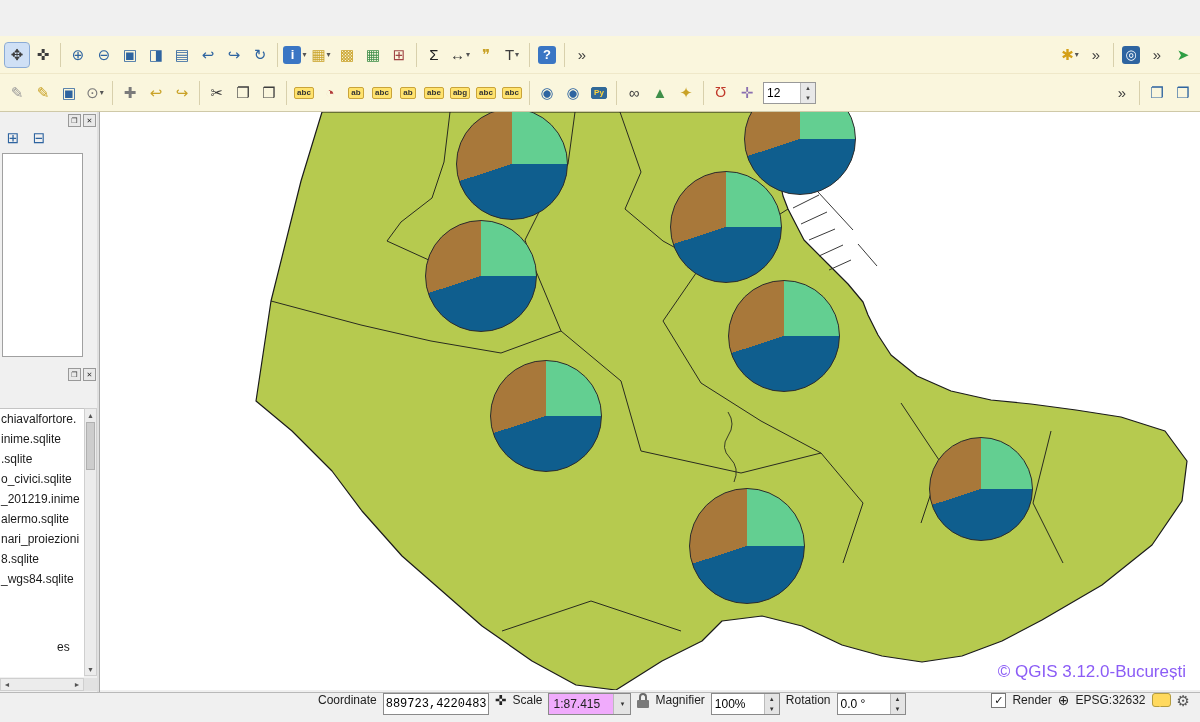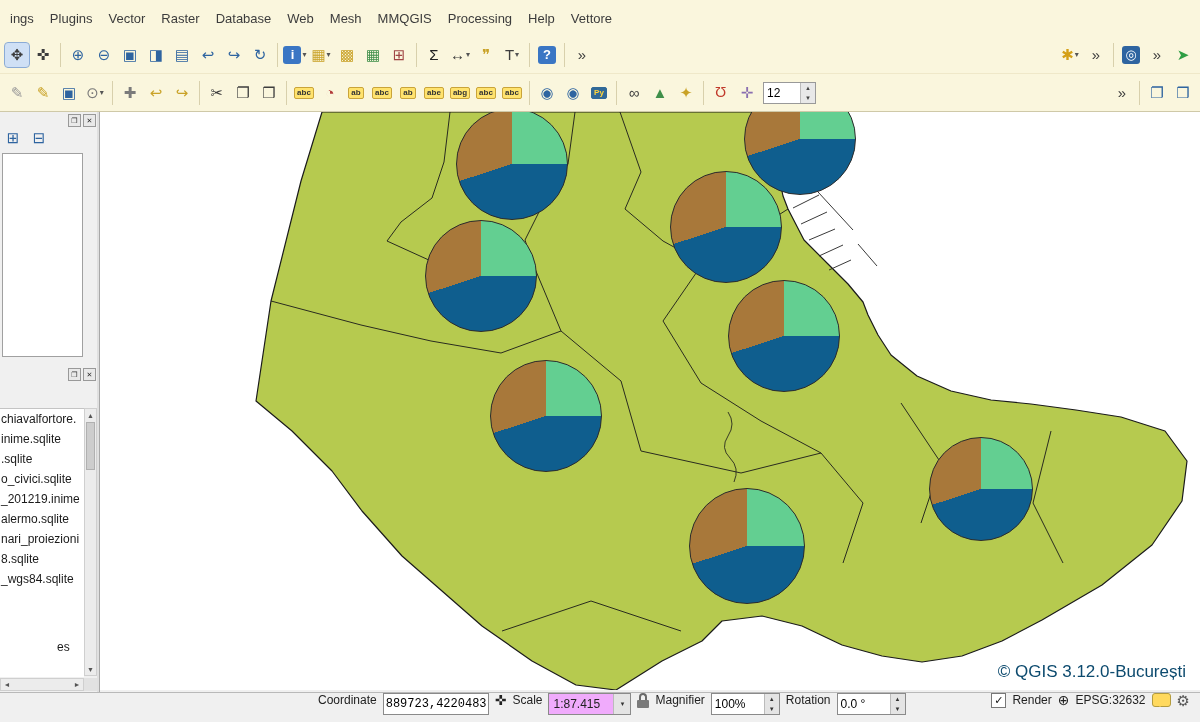--- a/index.html
+++ b/index.html
@@ -55,21 +55,21 @@
   .vs-thumb{position:absolute;top:13px;left:1px;right:1px;height:46px;background:#cdcdcd;border:1px solid #b0b0b0;}
   .hscroll{position:absolute;left:0;bottom:1px;width:84px;height:13px;background:#ececec;border:1px solid #cfcfcf;
            box-sizing:border-box;display:flex;justify-content:space-between;align-items:center;}
   .hs-btn{width:12px;font-size:7px;display:flex;align-items:center;justify-content:center;color:#555;}
   .hcorner{position:absolute;left:84px;bottom:1px;width:13px;height:13px;background:#e2e2e2;}
 
   
   .canvas{position:absolute;left:100px;top:112px;width:1100px;height:578px;background:#fff;overflow:hidden;}
   .canvas svg{position:absolute;left:0;top:0;}
   .pie{position:absolute;border-radius:50%;border:1px solid #2b2b2b;box-sizing:border-box;}
-  .copyright{position:absolute;right:14px;bottom:8px;font-size:17px;color:#0c4a6e;}
+  .copyright{position:absolute;right:14px;bottom:8px;font-size:17px;color:#8b5cf6;}
 
   
   .statusbar{position:absolute;left:0;top:692px;width:100%;height:30px;background:#f0f0f0;
              border-top:1px solid #b9b9b9;display:flex;align-items:flex-start;gap:6px;
              padding:0 10px 0 318px;box-sizing:border-box;font-size:12px;color:#222;}
   .sb-label{white-space:nowrap;}
   .sb-input{height:18px;border:1px solid #8a8a8a;background:#fff;font-size:12px;text-align:center;font-family:inherit;outline:none;}
   .coord{width:100px;font-family:Liberation Mono, monospace;}
   .combo{display:flex;align-items:center;height:20px;border:1px solid #8a8a8a;background:#f0abfc;}
   .combo-val{padding:0 4px;min-width:56px;}
@@ -89,33 +89,20 @@
   .lock .lbody{position:absolute;bottom:0;left:0;width:12px;height:8px;background:#7a7a7a;border-radius:1px;}
   .bubble{position:relative;width:17px;height:12px;background:#ffd95e;border:1px solid #b39b3e;border-radius:3px;flex:none;}
   .bubble:after{content:"";position:absolute;left:3px;bottom:-5px;border:4px solid transparent;border-top-color:#ffd95e;}
   .sb-spacer{flex:1;}
 </style>
 </head>
 <body>
 
 <div class="app">
 
-  <div class="menubar">
-      <span class="menu-item">ings</span>
-      <span class="menu-item">Plugins</span>
-      <span class="menu-item">Vector</span>
-      <span class="menu-item">Raster</span>
-      <span class="menu-item">Database</span>
-      <span class="menu-item">Web</span>
-      <span class="menu-item">Mesh</span>
-      <span class="menu-item">MMQGIS</span>
-      <span class="menu-item">Processing</span>
-      <span class="menu-item">Help</span>
-      <span class="menu-item">Vettore</span>
-    </div>
 
   <div class="toolbar" id="t1">
       <div class="ticon pressed">
         <span class="glyph" style="color: rgb(61, 61, 61);">✥</span>
       </div>
       <div class="ticon">
         <span class="glyph" style="color: rgb(61, 61, 61);">✜</span>
       </div>
       <div class="tsep"></div>
       <div class="ticon">

